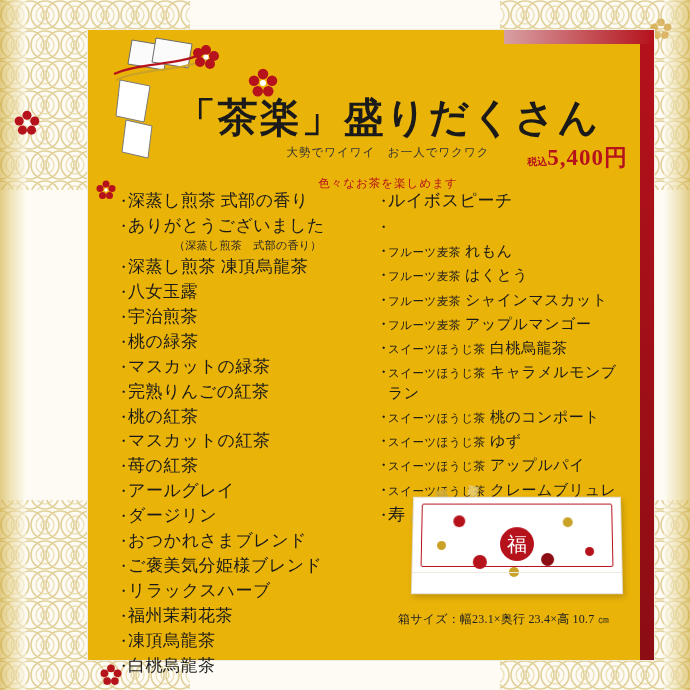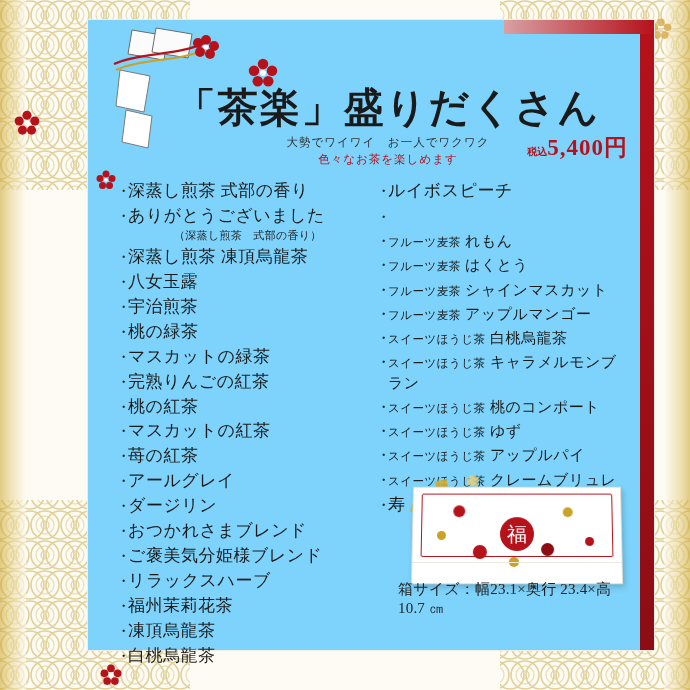--- a/index.html
+++ b/index.html
@@ -25,22 +25,22 @@
   .corner-pat.br{bottom:0;right:0;transform:scale(-1,-1);}
 
   .side-band{
     position:absolute;top:0;bottom:0;width:26px;
   }
   .side-band.left{left:0;background:linear-gradient(90deg,#c9a227 0%,#e4cf86 40%,#fdfbf3 100%);opacity:.55;}
   .side-band.right{right:0;background:linear-gradient(270deg,#c9a227 0%,#e4cf86 40%,#fdfbf3 100%);opacity:.55;}
 
   .card{
     position:absolute;
-    left:88px;top:20px;width:566px;height:630px;
-    background:#7dd3fc;
+    left:88px;top:30px;width:566px;height:630px;
+    background:#eab308;
     box-shadow:0 0 0 1px #f0ece0;
   }
   .card-red-edge{
     position:absolute;right:0;top:0;bottom:0;width:14px;
     background:linear-gradient(180deg,#b5121b,#8c0d14);
   }
   .card-red-top{
     position:absolute;right:0;top:0;width:150px;height:14px;
     background:linear-gradient(90deg,#d8a0a3,#b5121b);
   }
@@ -56,21 +56,21 @@
   }
   .main-title{
     font-size:40px;font-weight:bold;letter-spacing:2px;color:#1a1a1a;
     font-family:"Liberation Serif","DejaVu Serif",serif;
     white-space:nowrap;
   }
   .subtitle{
     margin-top:0;font-size:11.5px;color:#333;letter-spacing:1px;
   }
   .subtitle2{
-    margin-top:2px;font-size:11.5px;color:#b5121b;letter-spacing:1px;
+    margin-top:16px;font-size:11.5px;color:#b5121b;letter-spacing:1px;
   }
   .price{
     position:absolute;right:26px;top:112px;text-align:right;color:#b5121b;
     font-weight:bold;
   }
   .price .tax{font-size:10px;letter-spacing:0;}
   .price .amt{font-size:23px;letter-spacing:1px;}
 
   .columns{
     position:absolute;left:28px;top:160px;width:514px;
@@ -120,21 +120,21 @@
   }
   .fuku{
     position:absolute;left:50%;top:30px;transform:translateX(-50%);
     width:34px;height:34px;border-radius:50%;
     background:#b5121b;color:#fff;font-size:20px;line-height:34px;text-align:center;
     font-family:"Liberation Serif","DejaVu Serif",serif;
   }
   .boxdot{position:absolute;border-radius:50%;}
   .box-caption{
     position:absolute;right:26px;bottom:32px;width:230px;text-align:left;
-    font-size:15px;color:#222;letter-spacing:.2px;
+    font-size:12px;color:#222;letter-spacing:.2px;
   }
 
   .confetti{position:absolute;left:318px;bottom:70px;width:110px;height:110px;}
 </style>
 </head>
 <body>
 
 <div class="page">
 
   <svg class="corner-pat tl" viewBox="0 0 190 190">

